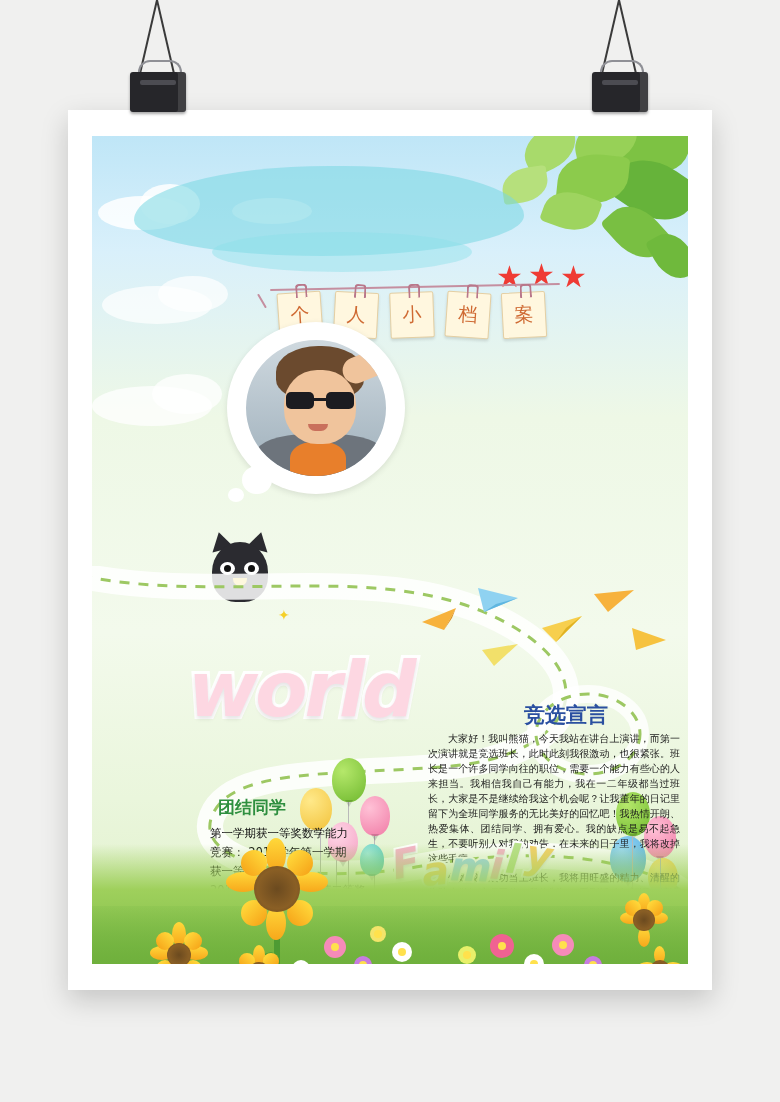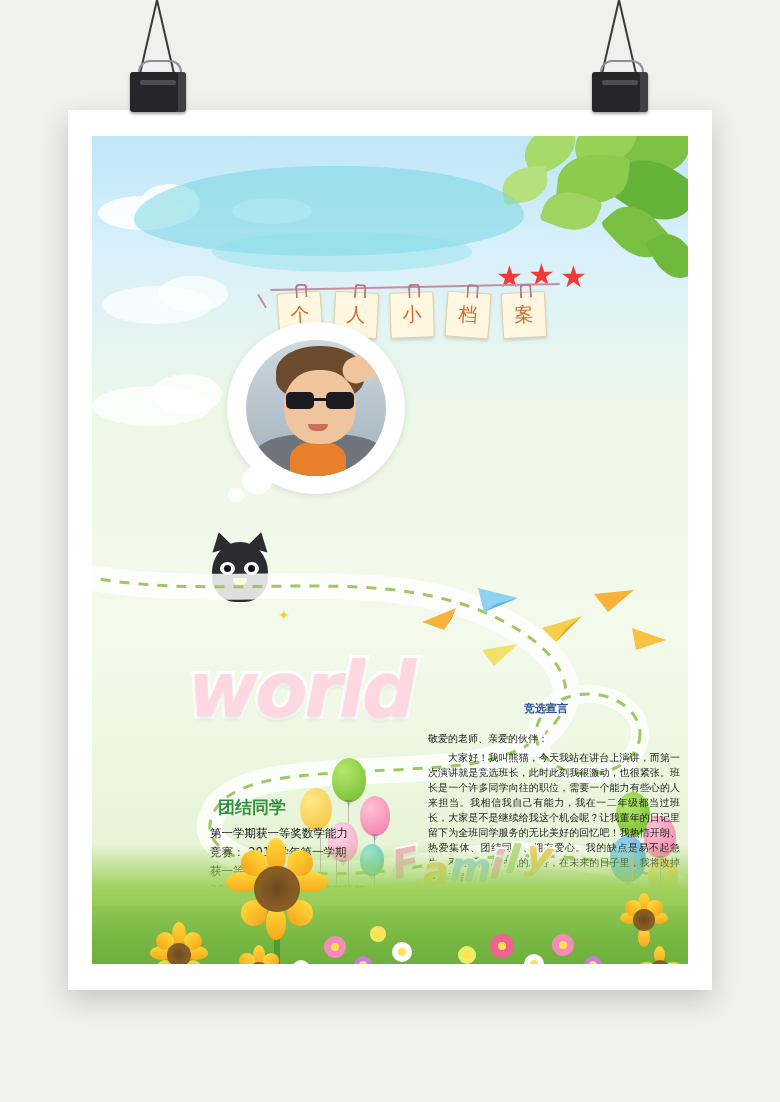--- a/index.html
+++ b/index.html
@@ -156,21 +156,21 @@
   
   .road{position:absolute;left:0;top:430px;width:596px;height:400px;}
 
   
   .sec-title{
     position:absolute;font-family:"DejaVu Sans", sans-serif;font-weight:bold;
   }
   .fengcai-title{left:126px;top:660px;font-size:17px;color:#2e8f3f;}
   .fengcai-body{position:absolute;left:118px;top:688px;width:200px;font-size:11.5px;line-height:19px;color:#111;
     font-family:"DejaVu Sans", sans-serif;}
-  .xuanyan-title{left:432px;top:565px;font-size:11px;color:#2a4fa0;}
+  .xuanyan-title{left:432px;top:565px;font-size:21px;color:#2a4fa0;}
   .xuanyan-body{position:absolute;left:336px;top:595px;width:252px;font-size:10px;line-height:15px;color:#1a1a1a;
     text-align:justify;font-family:"DejaVu Sans", sans-serif;}
   .xuanyan-body p{margin:0 0 4px 0;text-indent:2em;}
   .xuanyan-body p.greet{text-indent:0;}
 
   
   .balloon{position:absolute;border-radius:50% 50% 48% 48%;}
   .balloon:after{content:"";position:absolute;left:50%;bottom:-5px;margin-left:-4px;
     width:0;height:0;border-left:4px solid transparent;border-right:4px solid transparent;border-top:7px solid rgba(0,0,0,.15);}
   .bstring{position:absolute;width:1px;background:#b9b9b9;}
@@ -330,21 +330,20 @@
     <div class="fengcai-body">
       <div>第一学期获一等奖数学能力</div>
       <div>竞赛：  2015学年第一学期</div>
       <div>获一等奖</div>
       <div>2016年寒假书法比赛获二等奖</div>
       <div>2017年寒假书法比赛获一等奖</div>
     </div>
 
     <div class="sec-title xuanyan-title">竞选宣言</div>
     <div class="xuanyan-body">
-      <p class="greet">敬爱的老师、亲爱的伙伴：</p>
       <p>大家好！我叫熊猫，今天我站在讲台上演讲，而第一次演讲就是竞选班长，此时此刻我很激动，也很紧张。班长是一个许多同学向往的职位，需要一个能力有些心的人来担当。我相信我自己有能力，我在一二年级都当过班长，大家是不是继续给我这个机会呢？让我董年的日记里留下为全班同学服务的无比美好的回忆吧！我热情开朗、热爱集体、团结同学、拥有爱心。我的缺点是易不起急生，不要听别人对我的劝告，在未来的日子里，我将改掉这些毛病。</p>
       <p>假如我选成功当上班长，我将用旺盛的精力、清醒的头脑来做好这项工作，我将制订一系列活动如朗诵、演讲等等，当然还有很多我做不多说了。我愿意对班级送给个关于美，不需要那些美丽的词汇来粉饰我。我选了，说明我还有许多缺点，我将继续自我完善。</p>
 
     </div>
 
     <div class="family">
       <span style="left:0px;top:18px;color:#f6b3cb;transform:rotate(-12deg);">F</span>
       <span style="left:30px;top:26px;color:#f6d06a;transform:rotate(-6deg);">a</span>
       <span style="left:58px;top:22px;color:#9fd4f2;transform:rotate(2deg);">m</span>
       <span style="left:98px;top:20px;color:#f6b3cb;transform:rotate(4deg);">i</span>

